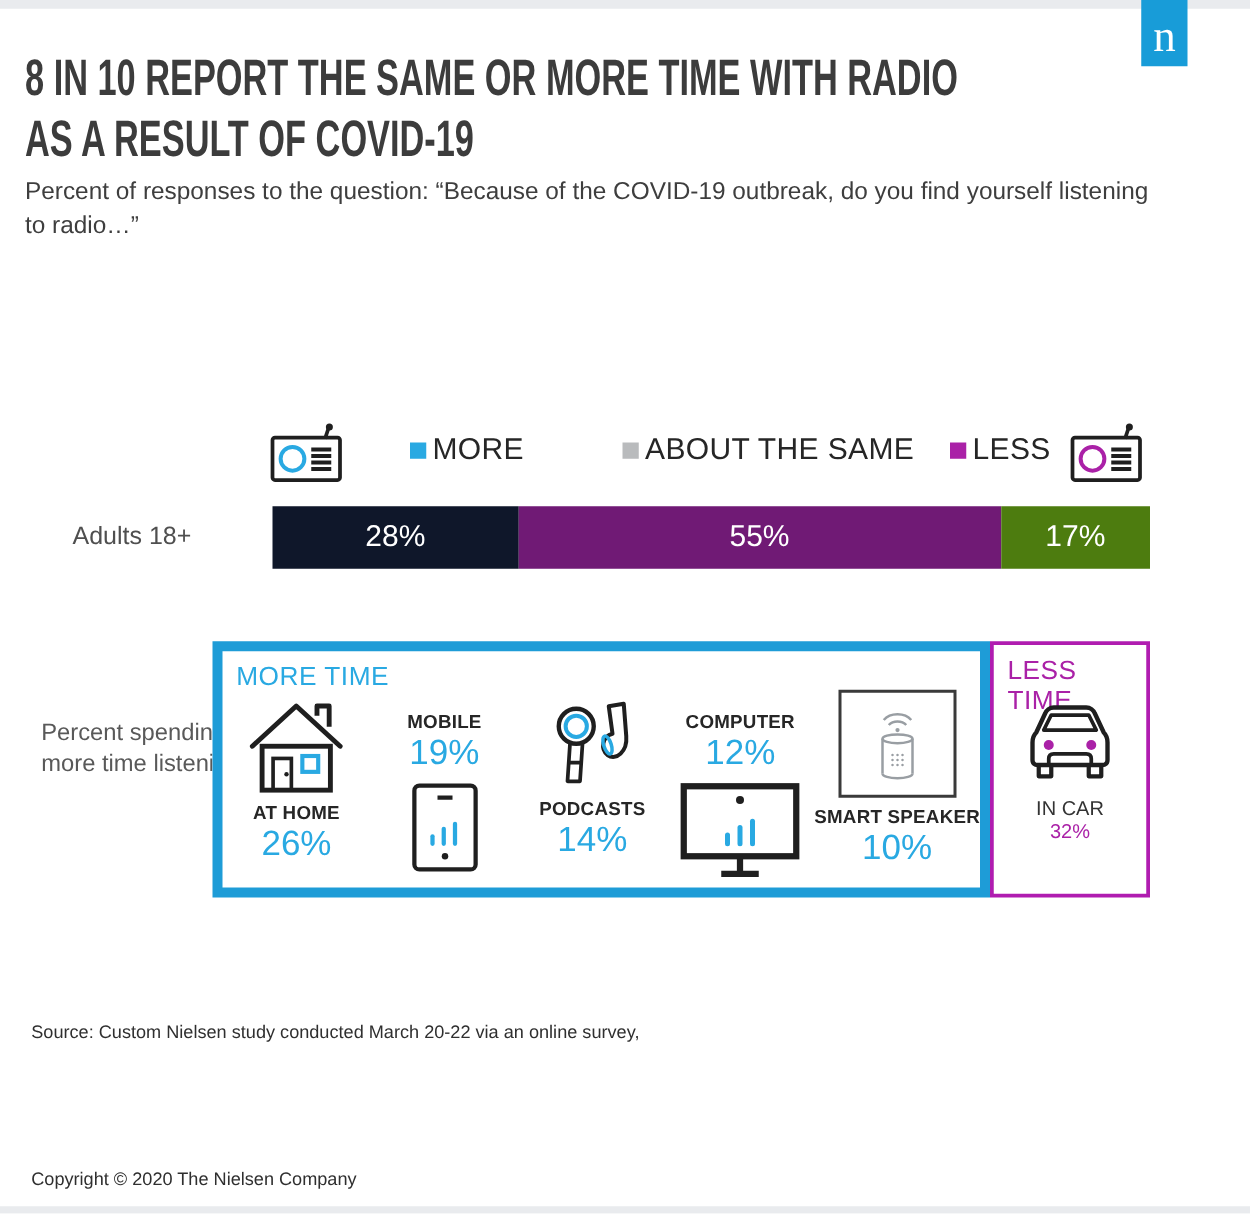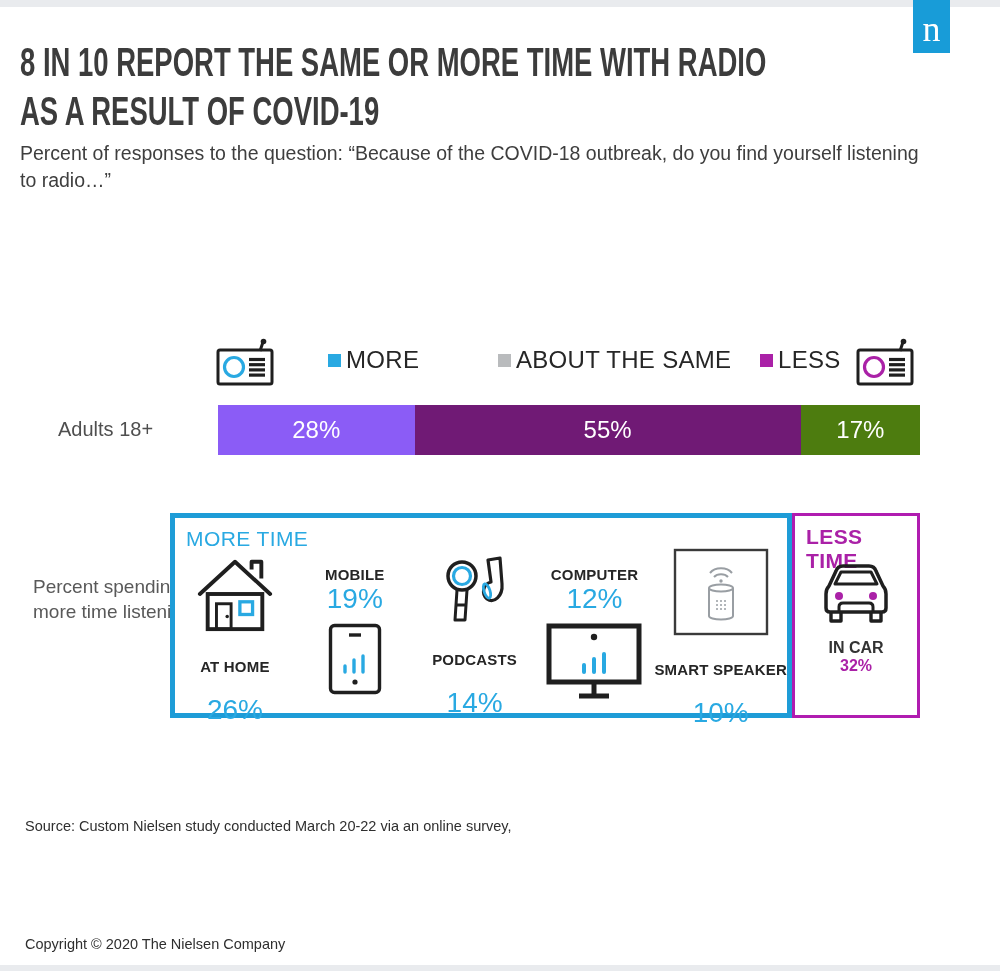--- a/index.html
+++ b/index.html
@@ -27,28 +27,28 @@
   
   .bar-section{position:absolute;left:0;top:405px;width:920px;height:50px;padding-left:32px;}
   .bar-cat-label{position:absolute;left:58px;top:13px;font-size:20px;color:#4f4f4f;}
   .bar{position:absolute;left:170px;top:0;width:750px;height:50px;display:flex;}
   .bar-seg{height:100%;display:flex;align-items:center;justify-content:center;}
   .bar-seg span{color:#fff;font-size:24px;}
 
   
   .panel{position:absolute;left:170px;top:513px;width:750px;height:205px;display:flex;}
   .box{box-sizing:border-box;background:#fff;position:relative;}
-  .more-box{width:622px;border:5px solid #14b8a6;padding-left:35px;}
+  .more-box{width:622px;border:8px solid #14b8a6;padding-left:35px;}
   .less-box{width:128px;border:3px solid #b01cb0;margin-left:0;}
   .box-title{position:absolute;left:11px;top:9px;font-size:21px;letter-spacing:.4px;}
   .items-row{position:absolute;left:0;top:36px;width:100%;height:163px;display:flex;}
   .item{flex:1;display:flex;flex-direction:column;align-items:center;}
   .item .label{font-size:15px;font-weight:bold;color:#262626;letter-spacing:.2px;white-space:nowrap;}
   .item .value{font-size:28px;line-height:32px;}
-  .icon-top{justify-content:flex-start;gap:19px;}
+  .icon-top{justify-content:flex-start;}
   .text-top{justify-content:flex-start;padding-top:12px;}
   .text-top .icon-slot{margin-top:8px;}
   .icon-slot{display:flex;align-items:center;justify-content:center;}
   .car-item{position:absolute;left:0;top:44px;width:100%;display:flex;flex-direction:column;align-items:center;}
   .axis-label{position:absolute;left:33px;top:574px;width:160px;font-size:19px;line-height:25px;color:#595959;}
 
   .blue-text{color:var(--blue);}
   .magenta-text{color:var(--magenta);}
 
   .source{position:absolute;left:25px;top:818px;font-size:14.5px;color:#2f2f2f;}
@@ -72,21 +72,21 @@
 
   <div class="logo" style="background: rgb(24, 156, 216);">
     <span>n</span>
   </div>
 
   <div class="title">
     <div>8 IN 10 REPORT THE SAME OR MORE TIME WITH RADIO</div>
     <div>AS A RESULT OF COVID-19</div>
   </div>
 
-  <div class="subtitle">Percent of responses to the question: “Because of the COVID-18 outbreak, do you find yourself listening to radio…”</div>
+  <div class="subtitle">Percent of responses to the question: “Because of the COVID-19 outbreak, do you find yourself listening to radio…”</div>
 
   <div class="legend-row">
     <div class="radio-icon radio-left">
       <svg width="58" height="48" viewBox="0 0 58 48">
         <line class="stroke-dark" x1="44" y1="13" x2="47" y2="4" stroke-width="3"></line>
         <circle class="fill-dark" cx="47.5" cy="3.5" r="2.8"></circle>
         <rect class="stroke-dark" x="2" y="12" width="54" height="34" rx="2" stroke-width="3"></rect>
         <circle class="ring-blue" cx="18" cy="29" r="9.5" stroke-width="3.2"></circle>
         <line class="stroke-dark" x1="33" y1="21.5" x2="49" y2="21.5" stroke-width="3.2"></line>
         <line class="stroke-dark" x1="33" y1="26.7" x2="49" y2="26.7" stroke-width="3.2"></line>
@@ -118,21 +118,21 @@
         <line class="stroke-dark" x1="33" y1="26.7" x2="49" y2="26.7" stroke-width="3.2"></line>
         <line class="stroke-dark" x1="33" y1="31.9" x2="49" y2="31.9" stroke-width="3.2"></line>
         <line class="stroke-dark" x1="33" y1="37.1" x2="49" y2="37.1" stroke-width="3.2"></line>
       </svg>
     </div>
   </div>
 
   <div class="bar-section">
     <div class="bar-cat-label">Adults 18+</div>
     <div class="bar">
-      <div class="bar-seg" style="background: #8b5cf6; width: 28%; margin-left: 48px;">
+      <div class="bar-seg" style="background: #0f172a; width: 28%; margin-left: 48px;">
         <span>28%</span>
       </div>
       <div class="bar-seg" style="background: #701a75; width: 55%;">
         <span>55%</span>
       </div>
       <div class="bar-seg" style="background: #4d7c0f; width: 17%;">
         <span>17%</span>
       </div>
     </div>
   </div>
@@ -229,21 +229,21 @@
               </g>
             </svg>
           </div>
           <div class="label" style="margin-top:6px">SMART SPEAKER</div>
           <div class="value blue-text">10%</div>
         </div>
 
       </div>
     </div>
 
-    <div class="box less-box" style="border-color: rgb(176, 28, 176); font-weight: bold;">
+    <div class="box less-box" style="border-color: rgb(176, 28, 176);">
       <div class="box-title magenta-text">LESS TIME</div>
       <div class="car-item">
         <div class="icon-slot">
           <svg width="84" height="70" viewBox="0 0 84 70">
             <path class="stroke-dark" d="M12,48 L12,34 C12,31 13,28 15,26 L22,11 C23,8 26,6 29,6 L55,6 C58,6 61,8 62,11 L69,26 C71,28 72,31 72,34 L72,48 C72,51 70,52 68,52 L16,52 C14,52 12,51 12,48 Z" stroke-width="3.5" stroke-linejoin="round"></path>
             <path class="stroke-dark" d="M27,12 L57,12 L63,24 L21,24 Z" stroke-width="3" stroke-linejoin="round"></path>
             <circle class="fill-magenta" cx="25" cy="36" r="4"></circle>
             <circle class="fill-magenta" cx="59" cy="36" r="4"></circle>
             <path class="stroke-dark" d="M25,52 L25,47 C25,44 27,43 29,43 L55,43 C57,43 59,44 59,47 L59,52" stroke-width="3"></path>
             <path class="stroke-dark" d="M17,52 L17,61 L27,61 L27,52" stroke-width="3.4" stroke-linejoin="round"></path>

